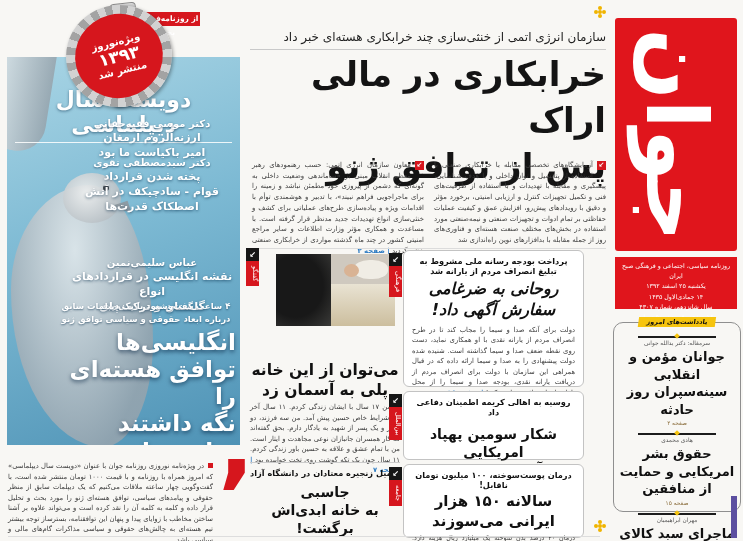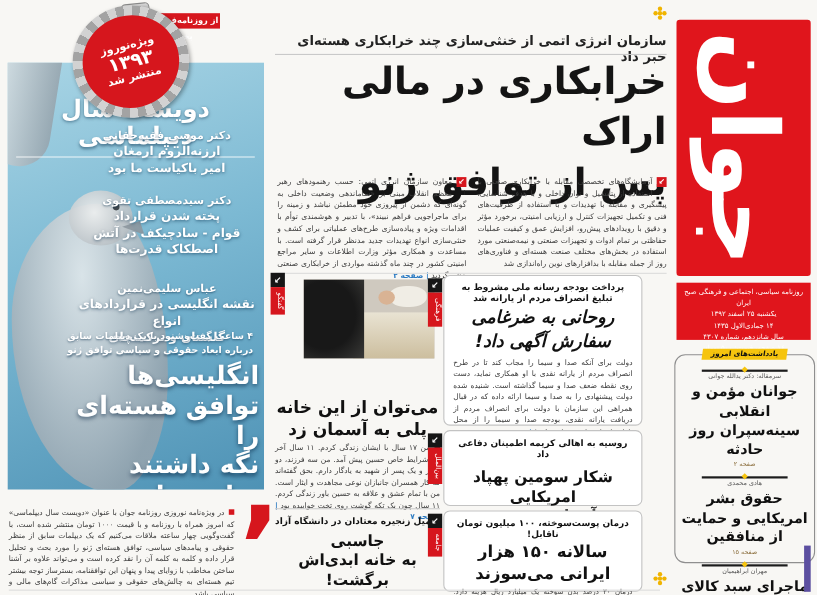--- a/index.html
+++ b/index.html
@@ -47,21 +47,21 @@
   .sp-teaser{position:absolute;right:4px;top:243px;width:180px;text-align:center;font-size:8.5px;
           font-weight:bold;line-height:1.5;text-shadow:0 1px 2px rgba(0,40,70,.6);z-index:3;}
   .sp-big{position:absolute;right:4px;top:272px;width:180px;text-align:right;font-size:23px;
           font-weight:bold;line-height:1.18;text-shadow:0 2px 4px rgba(0,30,60,.6);z-index:3;}
   
   .promo{left:8px;top:461px;width:205px;font-size:6.8px;}
   .sq{float:right;width:5px;height:5px;background:#d6161d;margin:2px 0 2px 4px;}
   .promo-quote{left:212px;top:448px;width:48px;font-size:100px;line-height:1;color:#d6161d;
           font-weight:bold;text-align:center;}
   
-  .lead-kicker{left:250px;top:30px;width:356px;font-size:12px;font-weight:bold;color:#222;}
+  .lead-kicker{left:250px;top:30px;width:356px;font-size:12px;font-weight:normal;color:#222;}
   .lead-rule{left:250px;top:49px;width:356px;border-top:1px solid #c9c9c9;}
   .lead-head{left:250px;top:52px;width:356px;font-size:34px;font-weight:bold;line-height:1.35;
           text-align:right;color:#141414;}
   .lead-cols{left:252px;top:160px;width:354px;display:flex;gap:10px;}
   .lead-col{flex:1;font-size:6.9px;}
   .red-ico{float:right;width:9px;height:9px;background:#d6161d;color:#fff;font-size:7px;
           line-height:9px;text-align:center;margin:1px 0 1px 4px;font-weight:bold;}
   .mid-rule{left:250px;top:248px;width:356px;border-top:1px solid #dcdcdc;}
   
   .card{background:#fff;border:1px solid #c3c3c3;border-radius:6px;box-sizing:border-box;
@@ -141,21 +141,21 @@
     <div class="bird-head"></div>
     <div class="bird-eye"></div>
     <div class="bird-beak"></div>
     <div class="sp-title">دویست سال دیپلماسی</div>
 
     <div class="sp-entry" style="top:61px">
       <div class="sp-author">دکتر موسی فقیه‌حقانی</div>
       <div class="sp-head preline">ارزنه‌الروم ارمغان
 امیر باکیاست ما بود</div>
     </div>
-    <div class="sp-entry" style="top:120px">
+    <div class="sp-entry" style="top:100px">
       <div class="sp-author">دکتر سیدمصطفی تقوی</div>
       <div class="sp-head preline">پخته شدن قرارداد
 قوام - سادچیکف در آتش
 اصطکاک قدرت‌ها</div>
     </div>
     <div class="sp-entry" style="top:200px">
       <div class="sp-author">عباس سلیمی‌نمین</div>
       <div class="sp-head preline">نقشه انگلیسی در قراردادهای انواع
 گلستان و ترکمنچای</div>
     </div>

